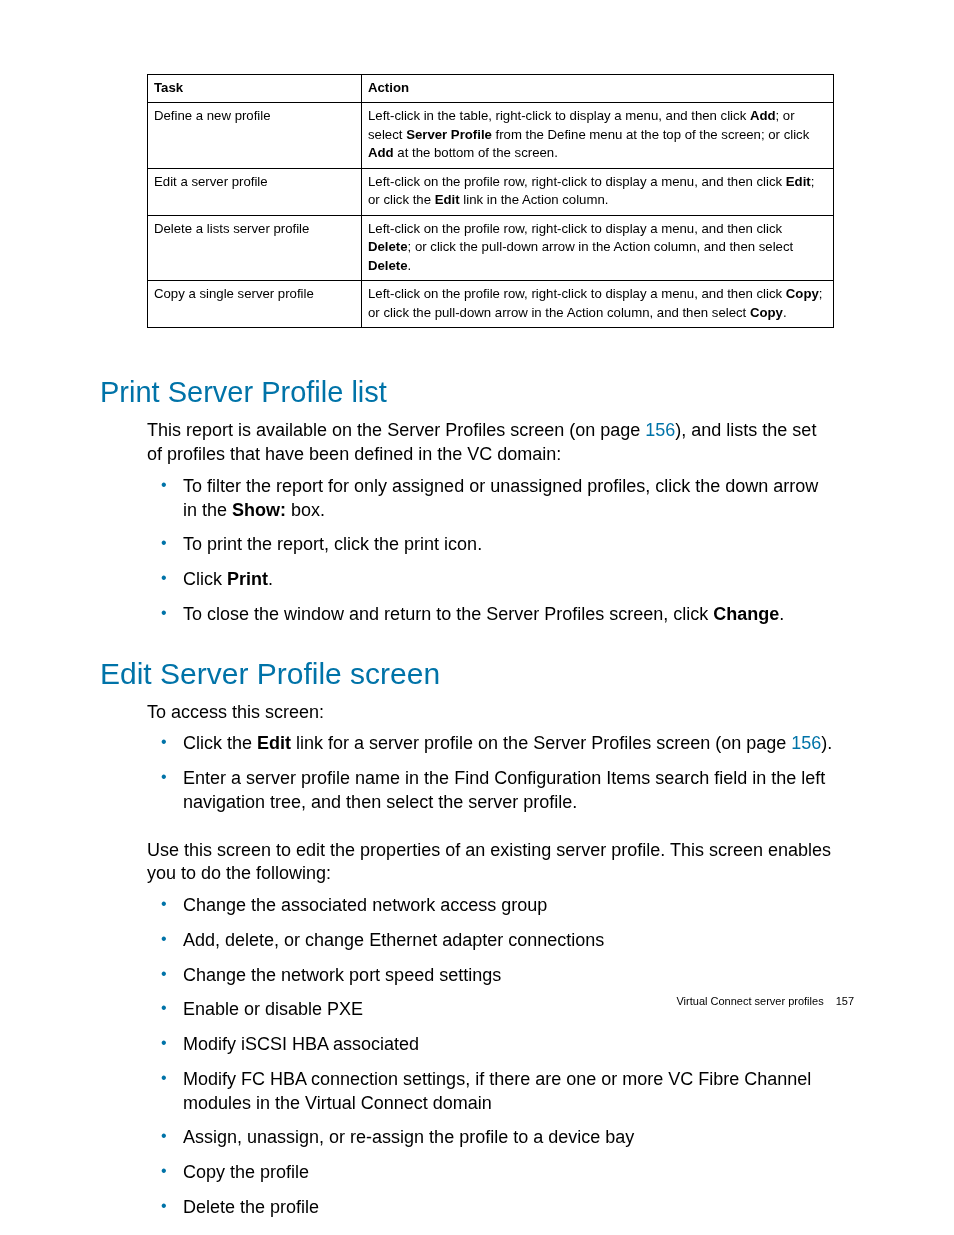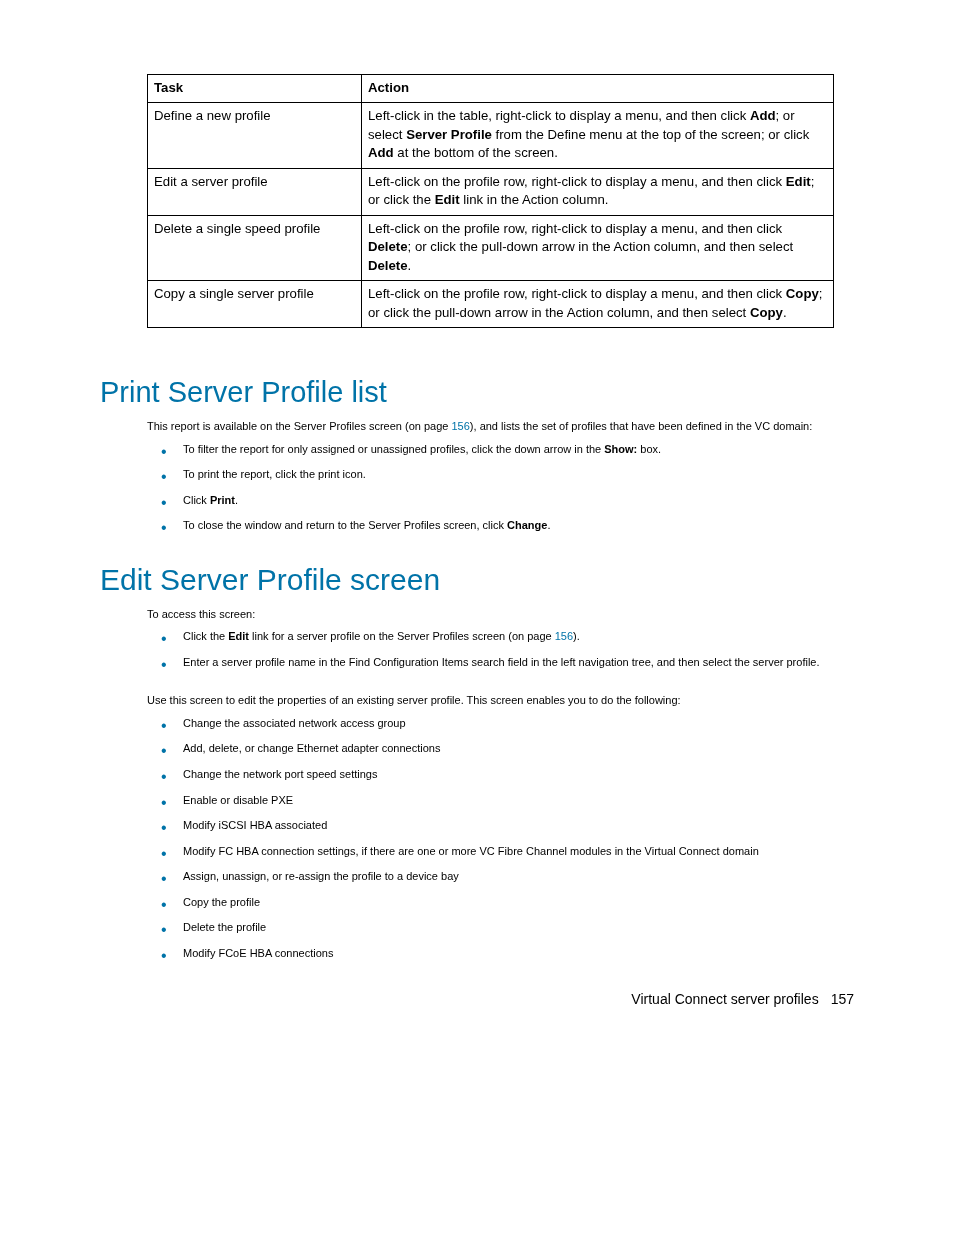--- a/index.html
+++ b/index.html
@@ -49,21 +49,21 @@
     margin: 48px 0 10px 0;
   }
   h1.section-big {
     font-family: Arial, Helvetica, sans-serif;
     font-weight: normal;
     color: #0073a8;
     font-size: 30px;
     margin: 30px 0 10px 0;
   }
   .body-text, ul.bullets li {
-    font-size: 11px;
+    font-size: 18px;
     line-height: 1.32;
   }
   .body-text { margin: 0 0 8px 0; }
   ul.bullets {
     list-style: none;
     padding: 0;
     margin: 4px 0 0 0;
   }
   ul.bullets li {
     position: relative;
@@ -77,21 +77,21 @@
     left: 14px;
     top: -1px;
     font-size: 16px;
   }
   .link { color: #0073a8; }
   .b { font-weight: bold; }
   .footer {
     position: absolute;
     bottom: 58px;
     right: 100px;
-    font-size: 14px;
+    font-size: 11px;
   }
   .footer .pn { margin-left: 12px; }
 </style>
 </head>
 <body>
 
 <div class="page">
   <div class="content-col">
 
     <table class="tasktable">
@@ -108,21 +108,21 @@
       <tbody>
         <tr>
           <td>Define a new profile</td>
           <td><span>Left-click in the table, right-click to display a menu, and then click </span><span class="b">Add</span><span>; or select </span><span class="b">Server Profile</span><span> from the Define menu at the top of the screen; or click </span><span class="b">Add</span><span> at the bottom of the screen.</span></td>
         </tr>
         <tr>
           <td>Edit a server profile</td>
           <td><span>Left-click on the profile row, right-click to display a menu, and then click </span><span class="b">Edit</span><span>; or click the </span><span class="b">Edit</span><span> link in the Action column.</span></td>
         </tr>
         <tr>
-          <td>Delete a single speed profile</td>
+          <td>Delete a lists server profile</td>
           <td><span>Left-click on the profile row, right-click to display a menu, and then click </span><span class="b">Delete</span><span>; or click the pull-down arrow in the Action column, and then select </span><span class="b">Delete</span><span>.</span></td>
         </tr>
         <tr>
           <td>Copy a single server profile</td>
           <td><span>Left-click on the profile row, right-click to display a menu, and then click </span><span class="b">Copy</span><span>; or click the pull-down arrow in the Action column, and then select </span><span class="b">Copy</span><span>.</span></td>
         </tr>
       </tbody>
     </table>
 
   </div>

